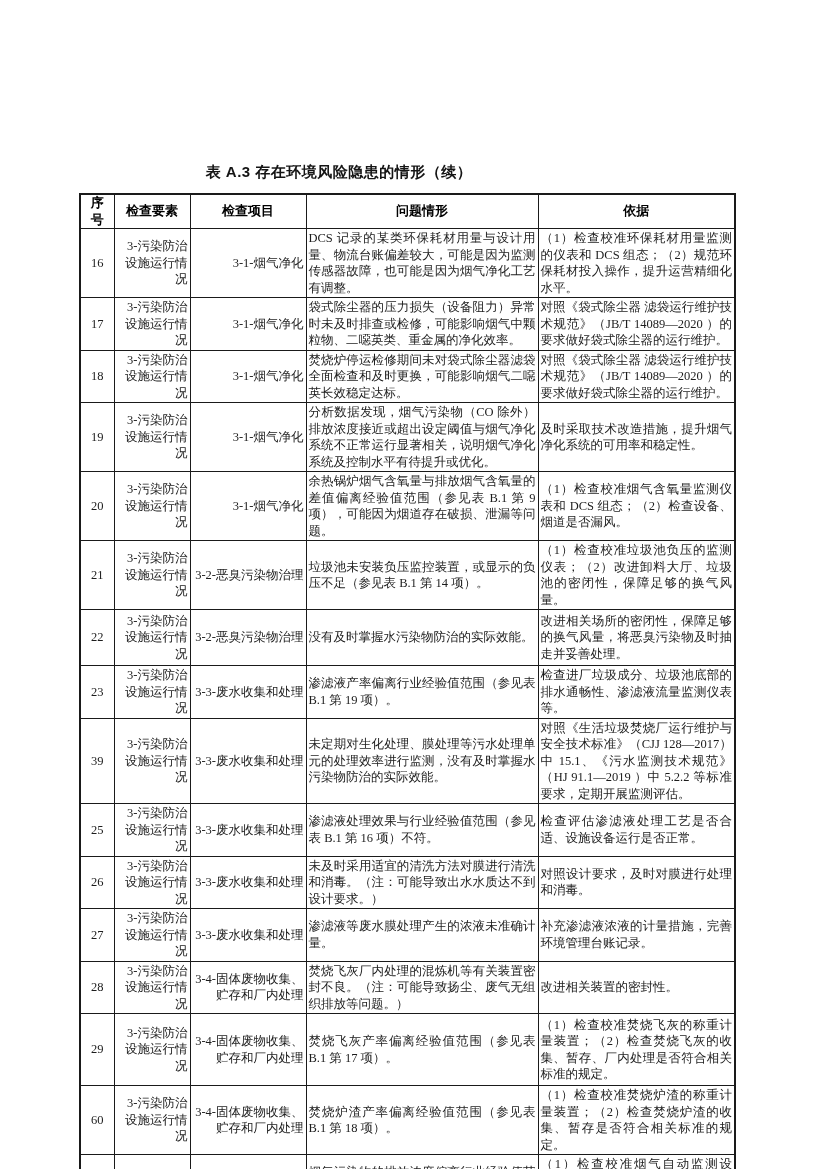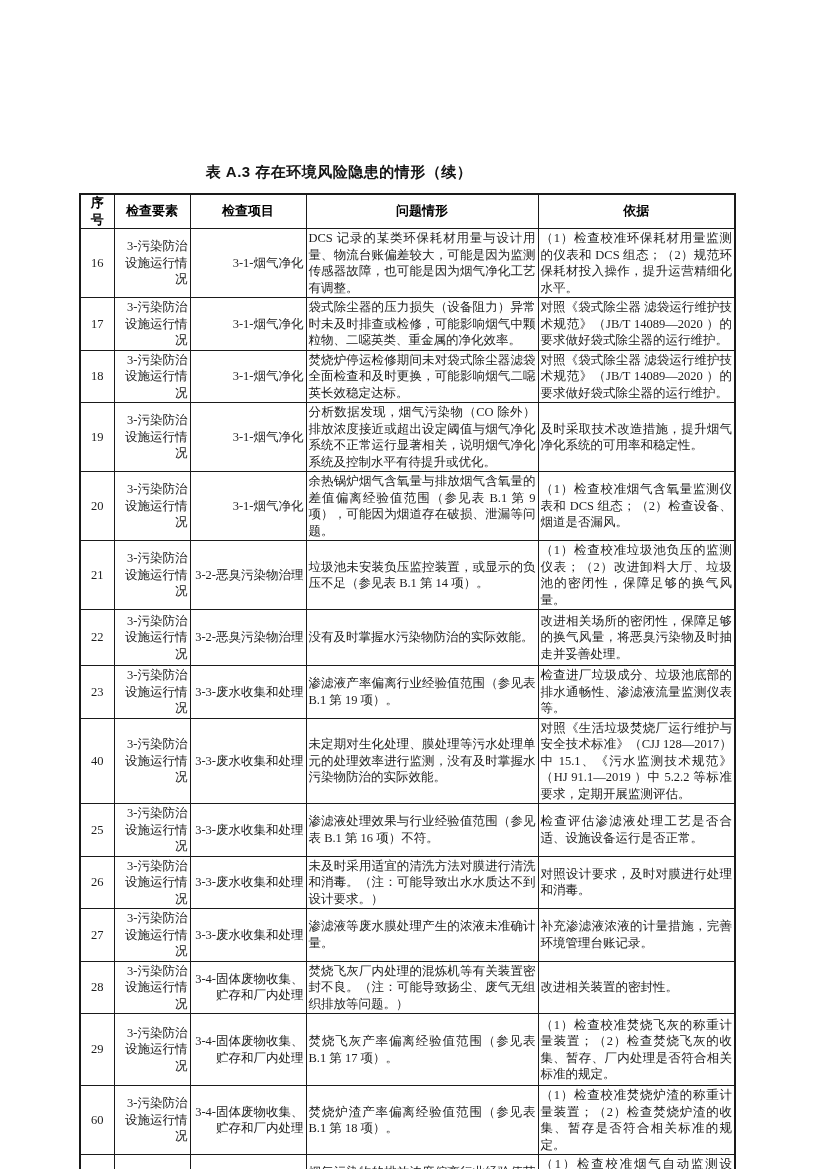--- a/index.html
+++ b/index.html
@@ -131,21 +131,21 @@
           <td class="c-basis">改进相关场所的密闭性，保障足够的换气风量，将恶臭污染物及时抽走并妥善处理。</td>
         </tr>
         <tr style="height: 34px;">
           <td class="c-no">23</td>
           <td class="c-element">3-污染防治设施运行情况</td>
           <td class="c-item">3-3-废水收集和处理</td>
           <td class="c-problem">渗滤液产率偏离行业经验值范围（参见表 B.1 第 19 项）。</td>
           <td class="c-basis">检查进厂垃圾成分、垃圾池底部的排水通畅性、渗滤液流量监测仪表等。</td>
         </tr>
         <tr style="height: 85px;">
-          <td class="c-no">40</td>
+          <td class="c-no">39</td>
           <td class="c-element">3-污染防治设施运行情况</td>
           <td class="c-item">3-3-废水收集和处理</td>
           <td class="c-problem">未定期对生化处理、膜处理等污水处理单元的处理效率进行监测，没有及时掌握水污染物防治的实际效能。</td>
           <td class="c-basis">对照《生活垃圾焚烧厂运行维护与安全技术标准》（CJJ 128—2017）中 15.1、《污水监测技术规范》（HJ 91.1—2019 ）中 5.2.2 等标准要求，定期开展监测评估。</td>
         </tr>
         <tr style="height: 36px;">
           <td class="c-no">25</td>
           <td class="c-element">3-污染防治设施运行情况</td>
           <td class="c-item">3-3-废水收集和处理</td>
           <td class="c-problem">渗滤液处理效果与行业经验值范围（参见表 B.1 第 16 项）不符。</td>

